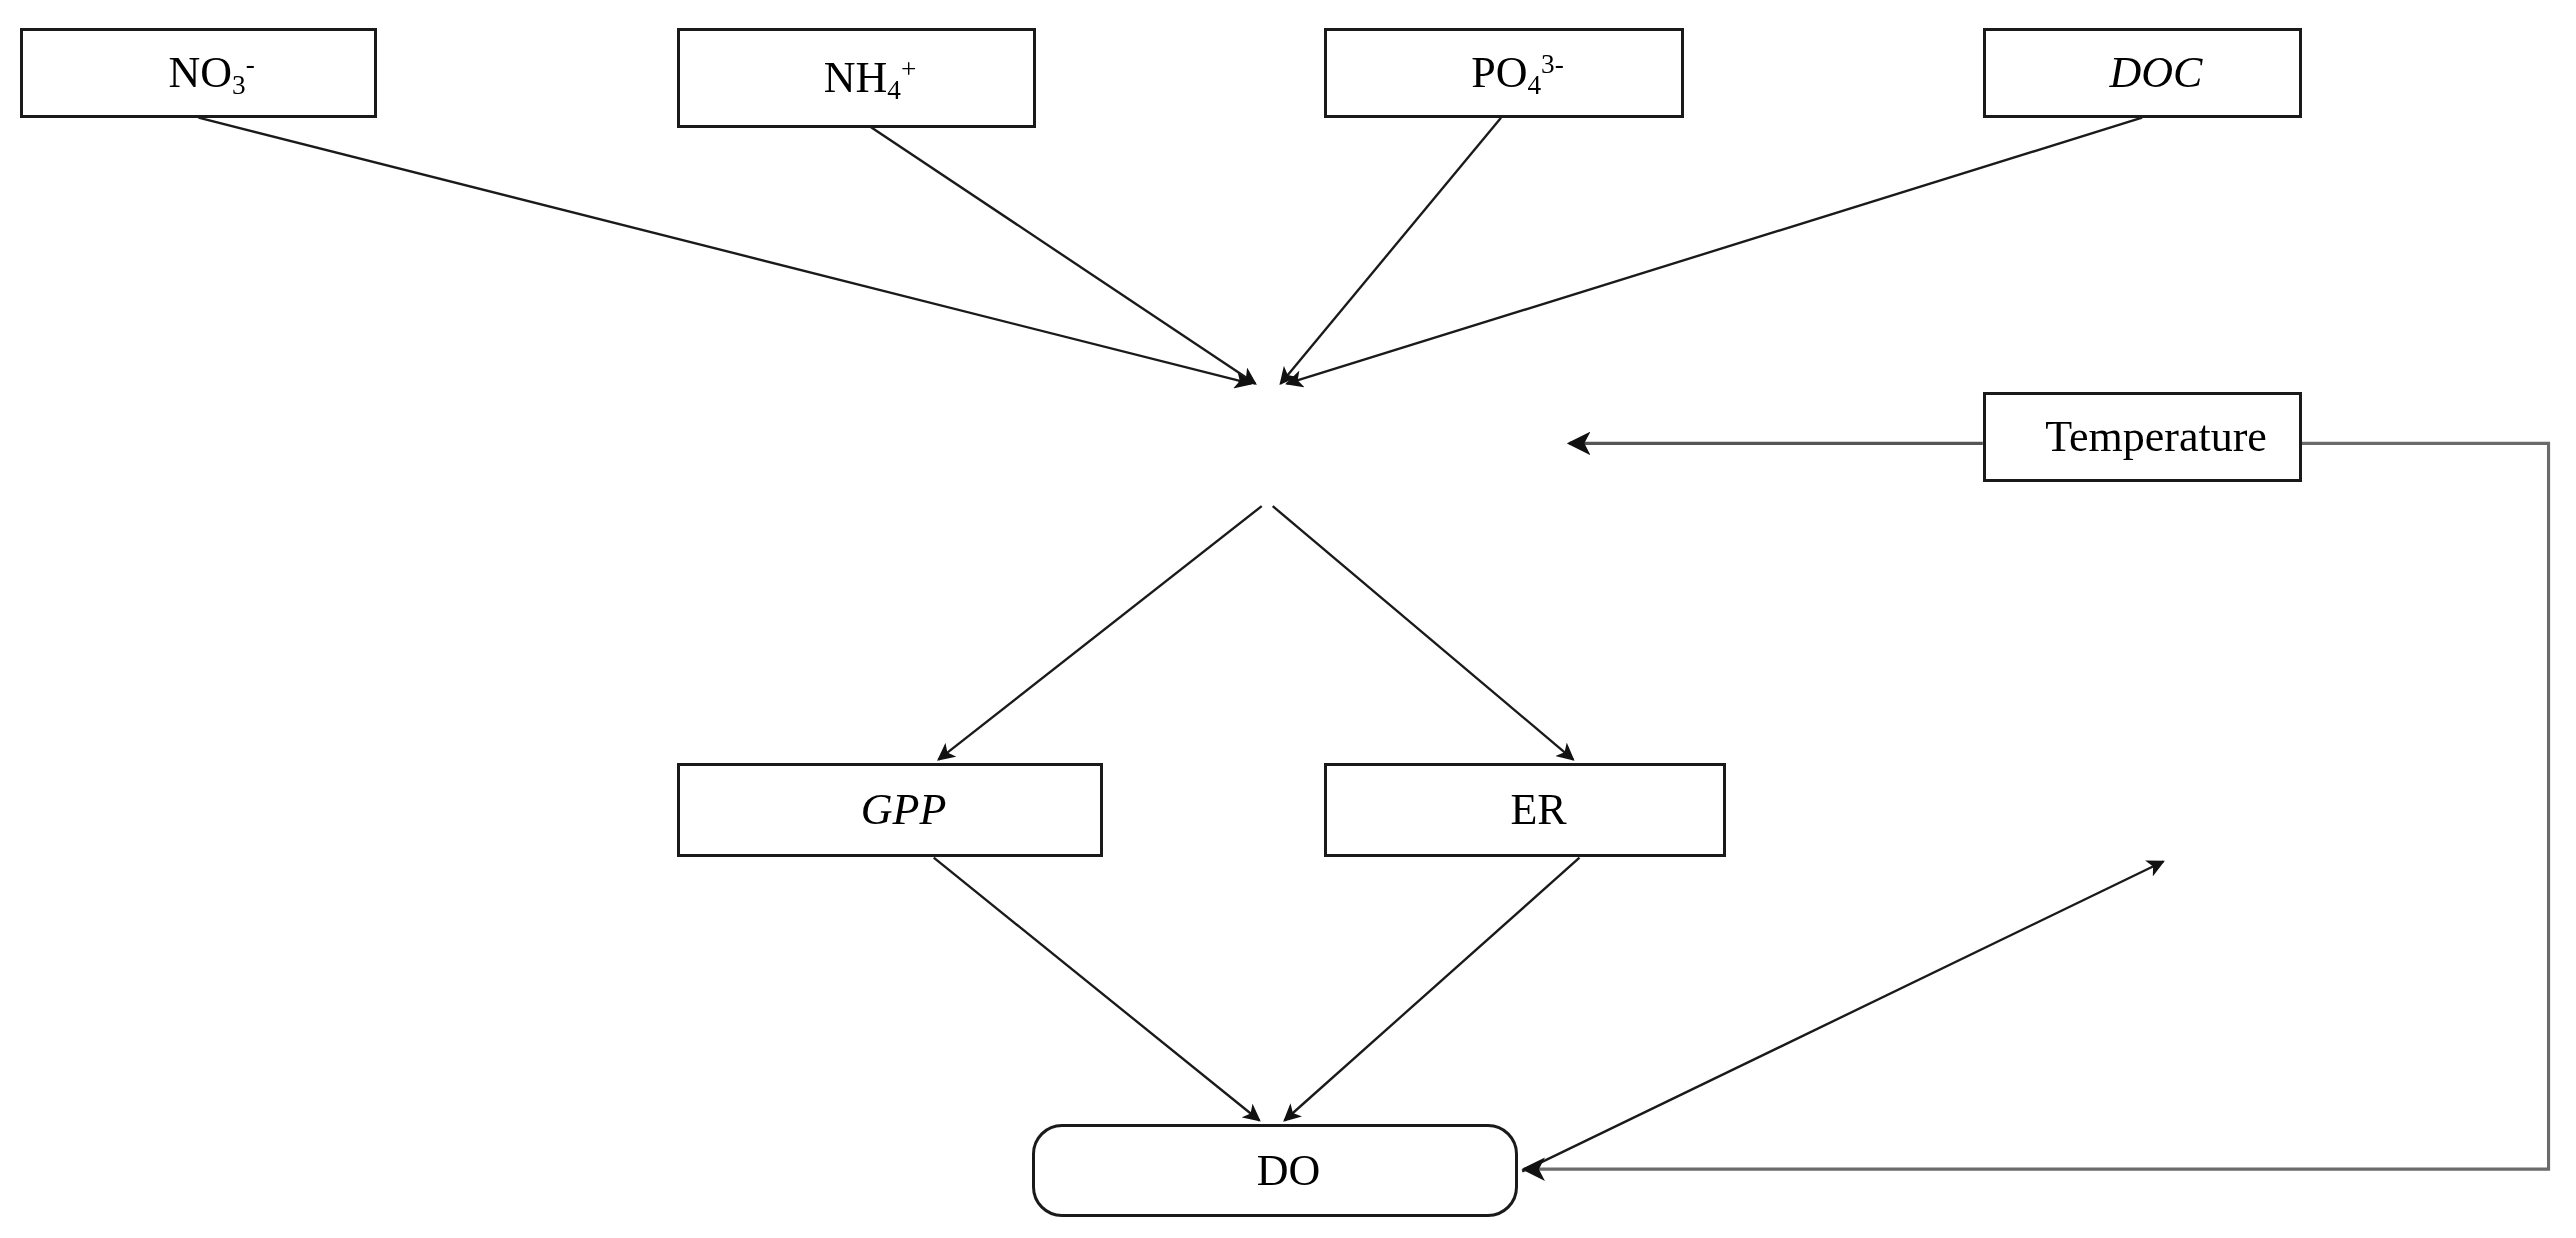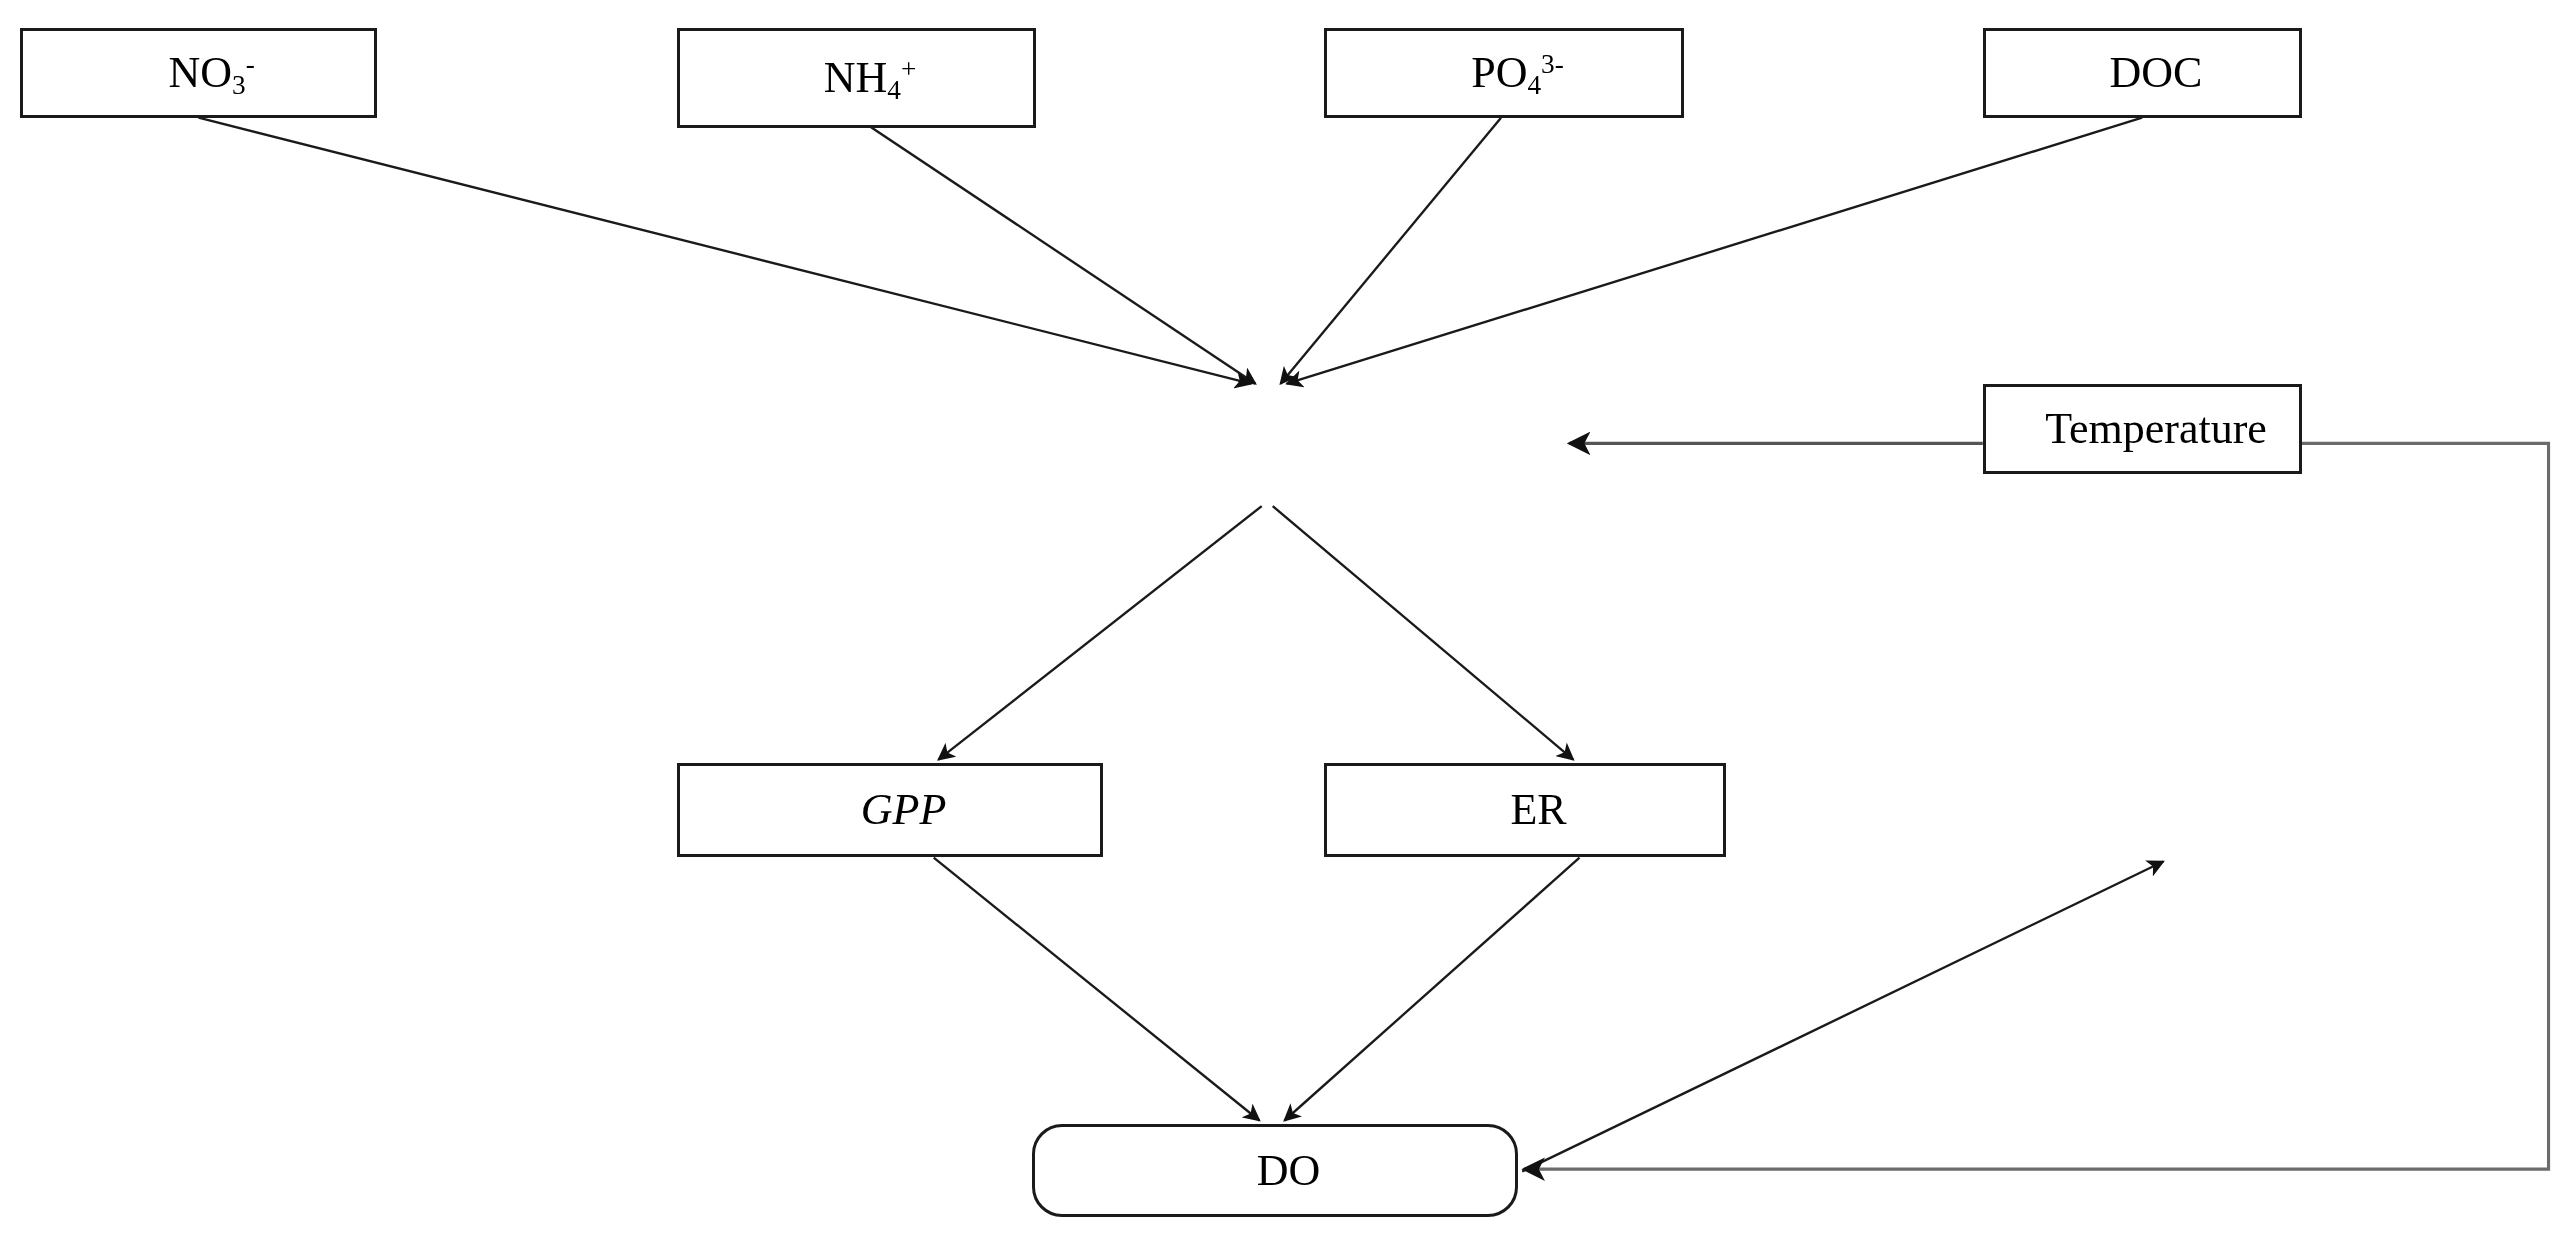--- a/index.html
+++ b/index.html
@@ -95,26 +95,26 @@
   </div>
 
   <div class="node" style="left:677px; top:27.5px; width:359px; height:100px;">
     <span class="lbl"><span>NH</span><sub>4</sub><sup>+</sup></span>
   </div>
 
   <div class="node" style="left:1324px; top:27.5px; width:360px; height:90px;">
     <span class="lbl"><span>PO</span><sub>4</sub><sup>3-</sup></span>
   </div>
 
-  <div class="node" style="left:1983px; top:27.5px; width:319px; height:90px;">
+  <div class="node" style="left:1983px; top:27.5px; width:319px; height:90px;font-style:italic;">
     <span class="lbl">DOC</span>
   </div>
 
 
-  <div class="node" style="left:1983px; top:384px; width:319px; height:90px;">
+  <div class="node" style="left:1983px; top:392px; width:319px; height:90px;">
     <span class="lbl">Temperature</span>
   </div>
 
   <div class="node" style="left:677px; top:763px; width:426px; height:94px;font-style:italic;">
     <span class="lbl">GPP</span>
   </div>
 
   <div class="node" style="left:1324px; top:763px; width:402px; height:94px;">
     <span class="lbl">ER</span>
   </div>

